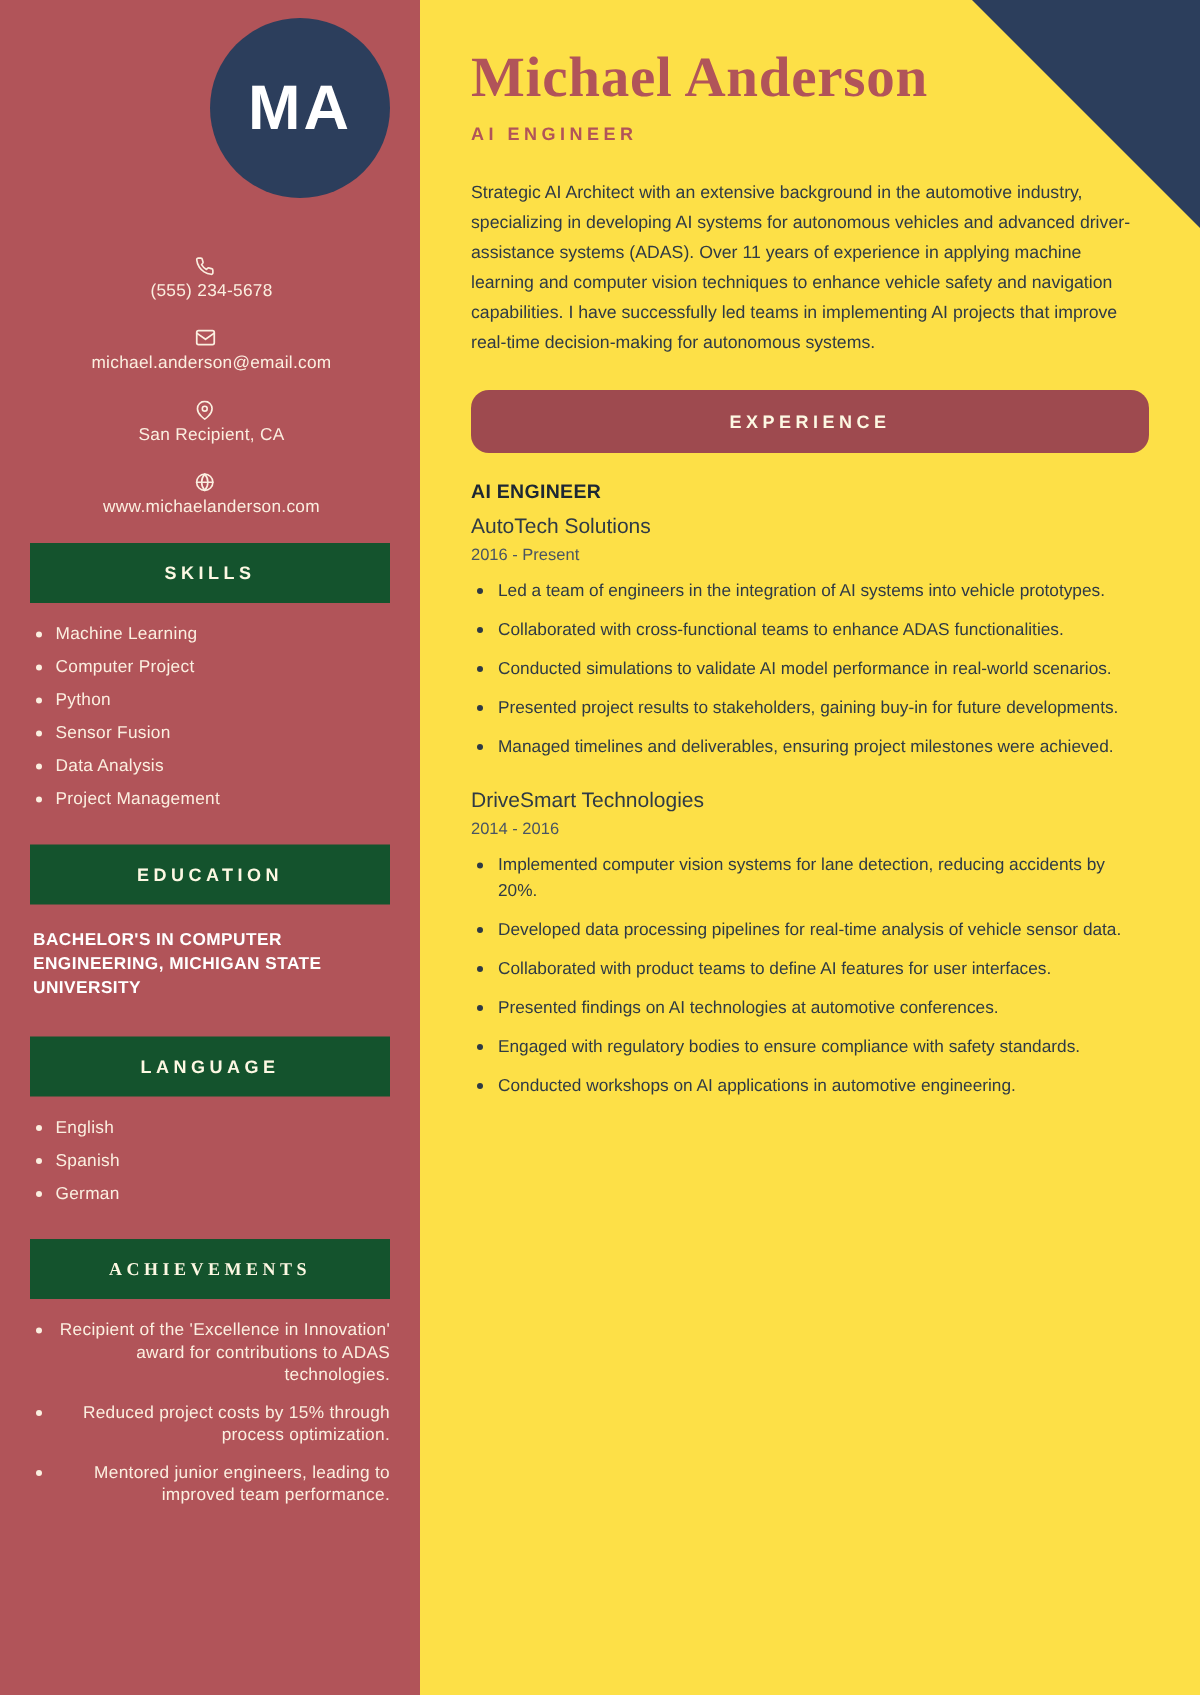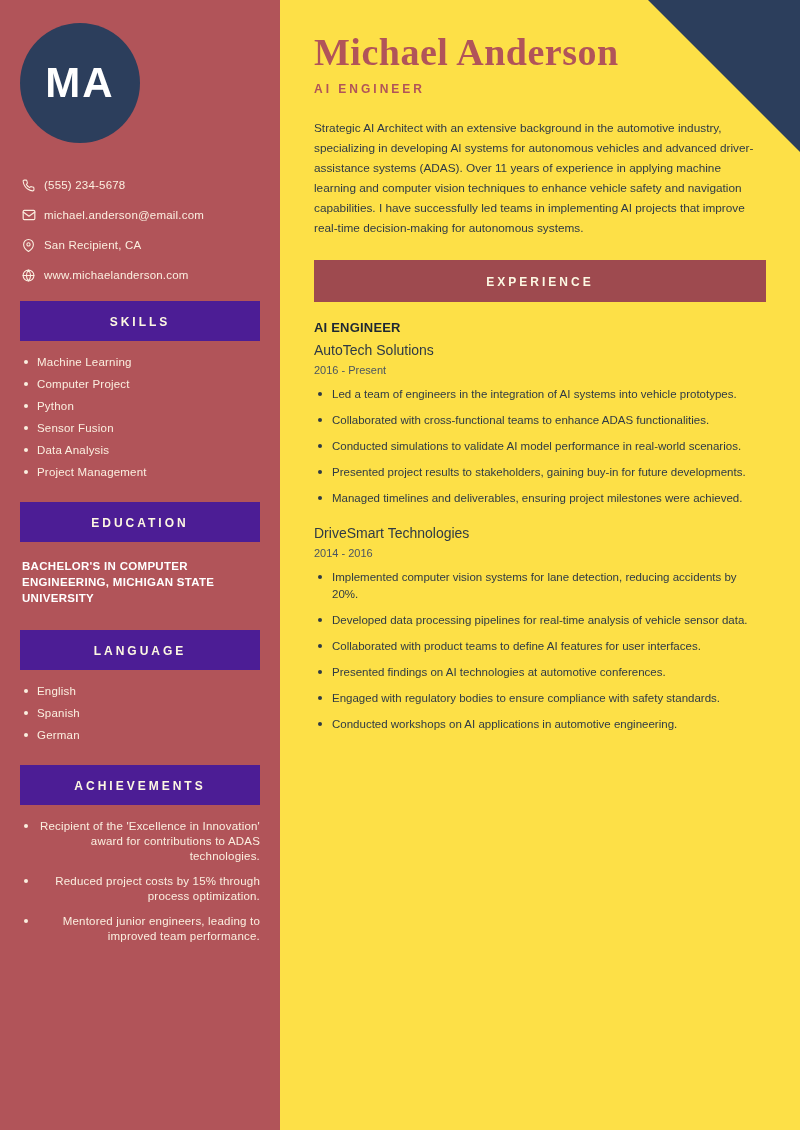--- a/index.html
+++ b/index.html
@@ -18,22 +18,22 @@
   
   .sidebar {
     width: 280px;
     background: #b15459;
     position: relative;
     padding: 0 20px;
     color: #fdf8e3;
     flex: 0 0 280px;
   }
   .avatar-wrap {
-    display: flex; justify-content: flex-start;
-    padding-top: 23px;
+    display: flex; justify-content: flex-end;
+    padding-top: 12px;
   }
   .avatar {
     width: 120px; height: 120px; border-radius: 50%;
     background: #2c3e5c;
     display: flex; align-items: center; justify-content: center;
     color: #ffffff;
     font-size: 42px;
     letter-spacing: 2px;
     font-weight: bold;
     font-family: "Liberation Sans", sans-serif;
@@ -41,30 +41,31 @@
   .contact {
     margin-top: 34px;
     padding-left: 2px;
   }
   .contact-row {
     display: flex; align-items: center;
     margin-bottom: 14px;
     font-size: 11.5px;
     color: #fbefe0;
     letter-spacing: .2px;
+    flex-direction: column;
   }
   .contact-ico {
     width: 22px; height: 16px;
     display: flex; align-items: center; justify-content: flex-start;
     color: #fbefe0;
     flex: 0 0 22px;
   }
   .contact-ico svg { display: block; }
   .sec-banner {
-    background: #4c1d95;
+    background: #14532d;
     text-align: center;
     padding: 11px 4px;
     margin-top: 18px;
     margin-bottom: 14px;
   }
   .sec-banner span {
     font-size: 12px; font-weight: bold;
     letter-spacing: 3px;
     color: #fdf8e3;
   }
@@ -131,20 +132,21 @@
     font-size: 11.8px;
     line-height: 20px;
     color: #2f3a45;
     max-width: 470px;
   }
   .main-banner {
     background: #9e4a4f;
     margin-top: 22px;
     padding: 12px 4px;
     text-align: center;
+    border-radius: 12px;
   }
   .main-banner span {
     font-size: 12px; font-weight: bold;
     letter-spacing: 3px;
     color: #fdf8e3;
   }
   .job { margin-top: 18px; }
   .job-title {
     font-size: 13px;
     font-weight: bold;
@@ -248,21 +250,21 @@
 
     <div class="sec-banner" style="margin-top:18px;">
       <span>LANGUAGE</span>
     </div>
     <ul class="dotlist">
       <li>English</li>
       <li>Spanish</li>
       <li>German</li>
     </ul>
 
-    <div class="sec-banner" style="margin-top:22px;">
+    <div class="sec-banner" style="margin-top:22px;font-family:Liberation Serif, serif;">
       <span>ACHIEVEMENTS</span>
     </div>
     <ul class="dotlist multi">
       <li>Recipient of the 'Excellence in Innovation' award for contributions to ADAS technologies.</li>
       <li>Reduced project costs by 15% through process optimization.</li>
       <li>Mentored junior engineers, leading to improved team performance.</li>
     </ul>
   </aside>
 
   <main class="main">

